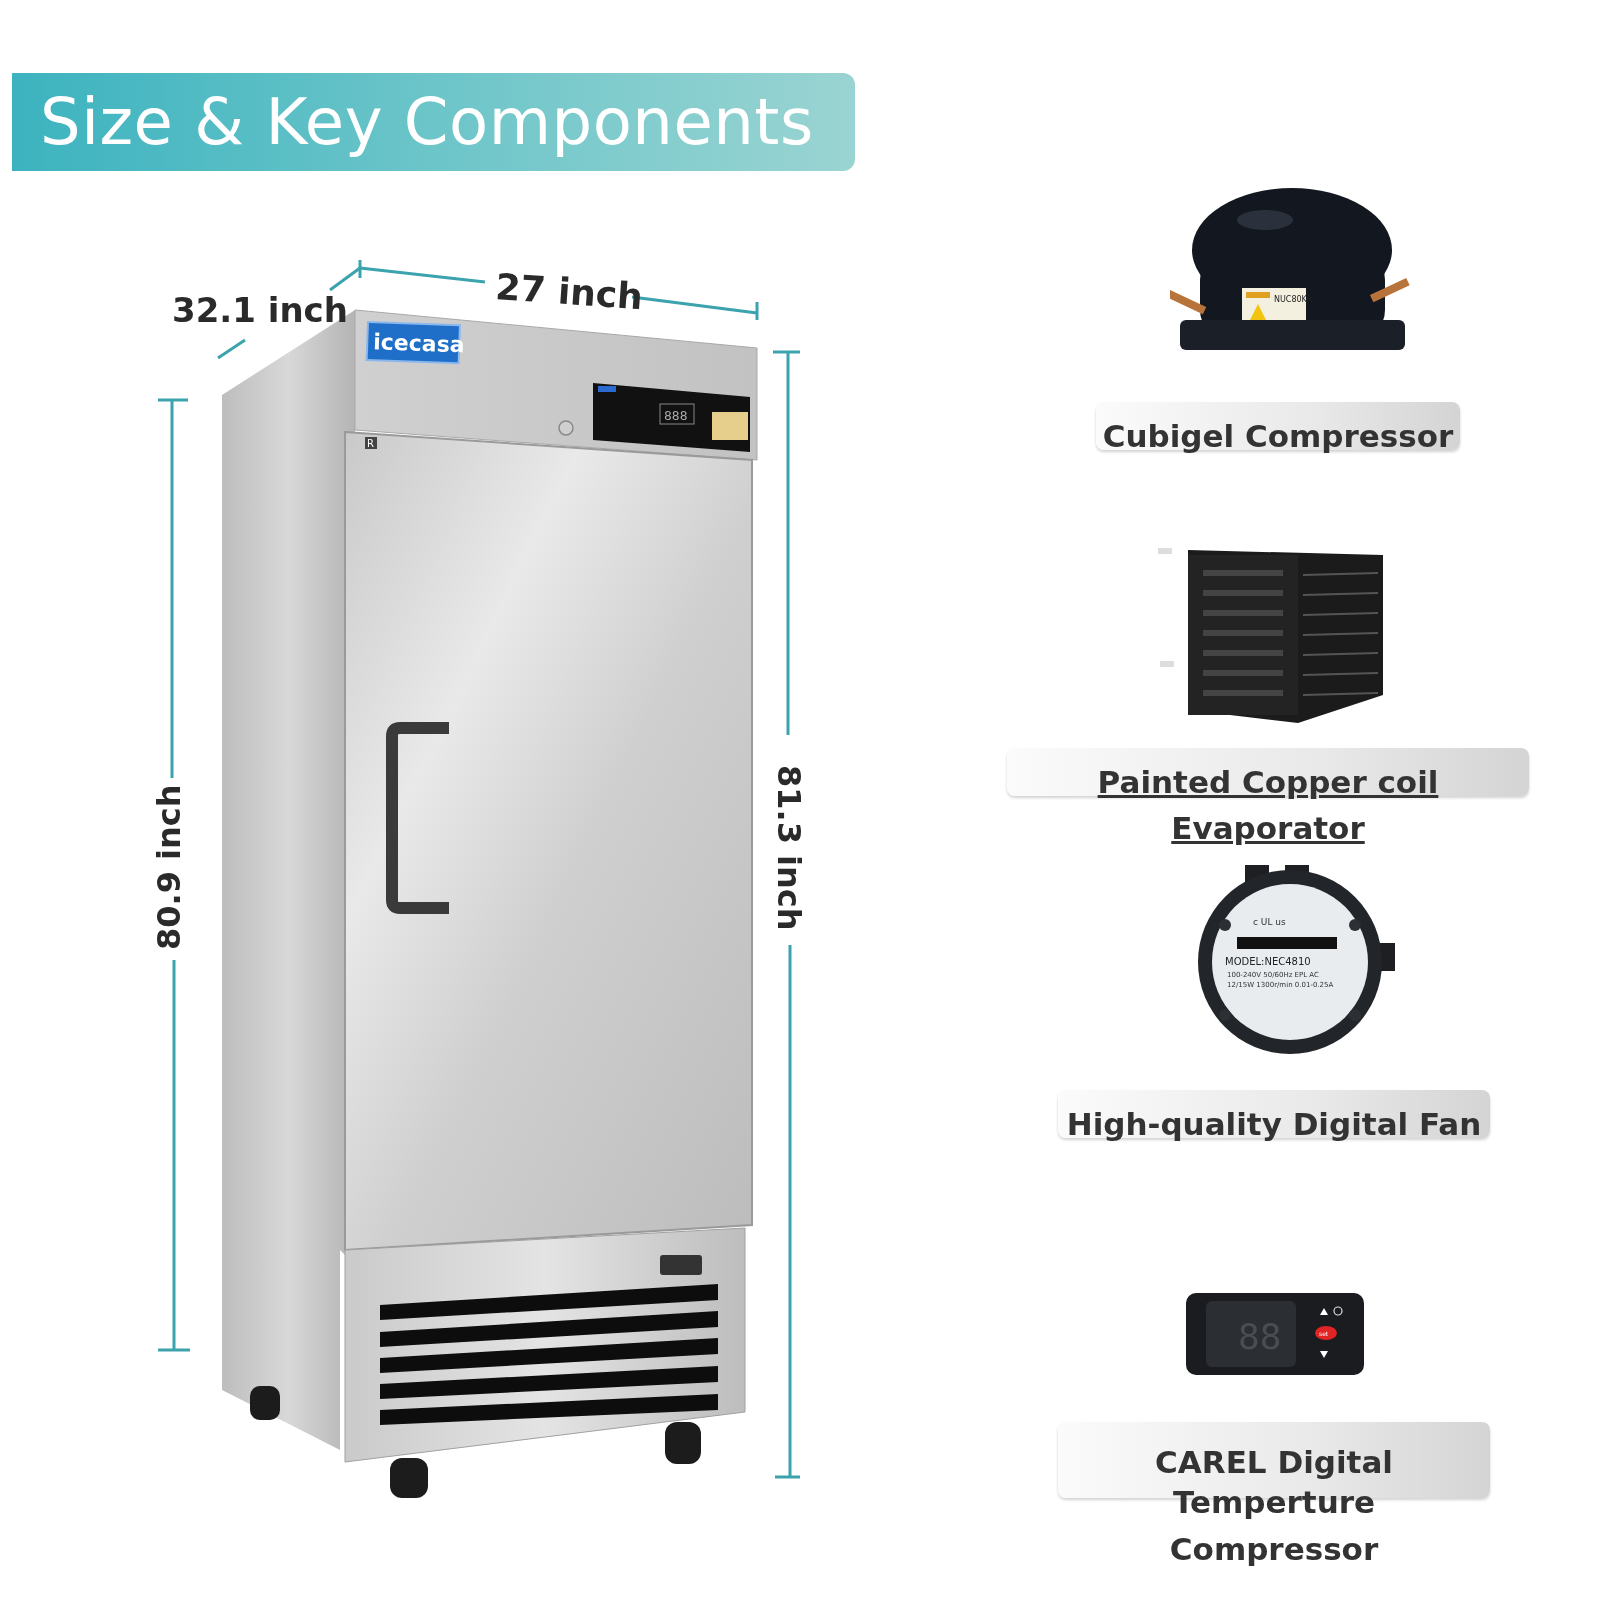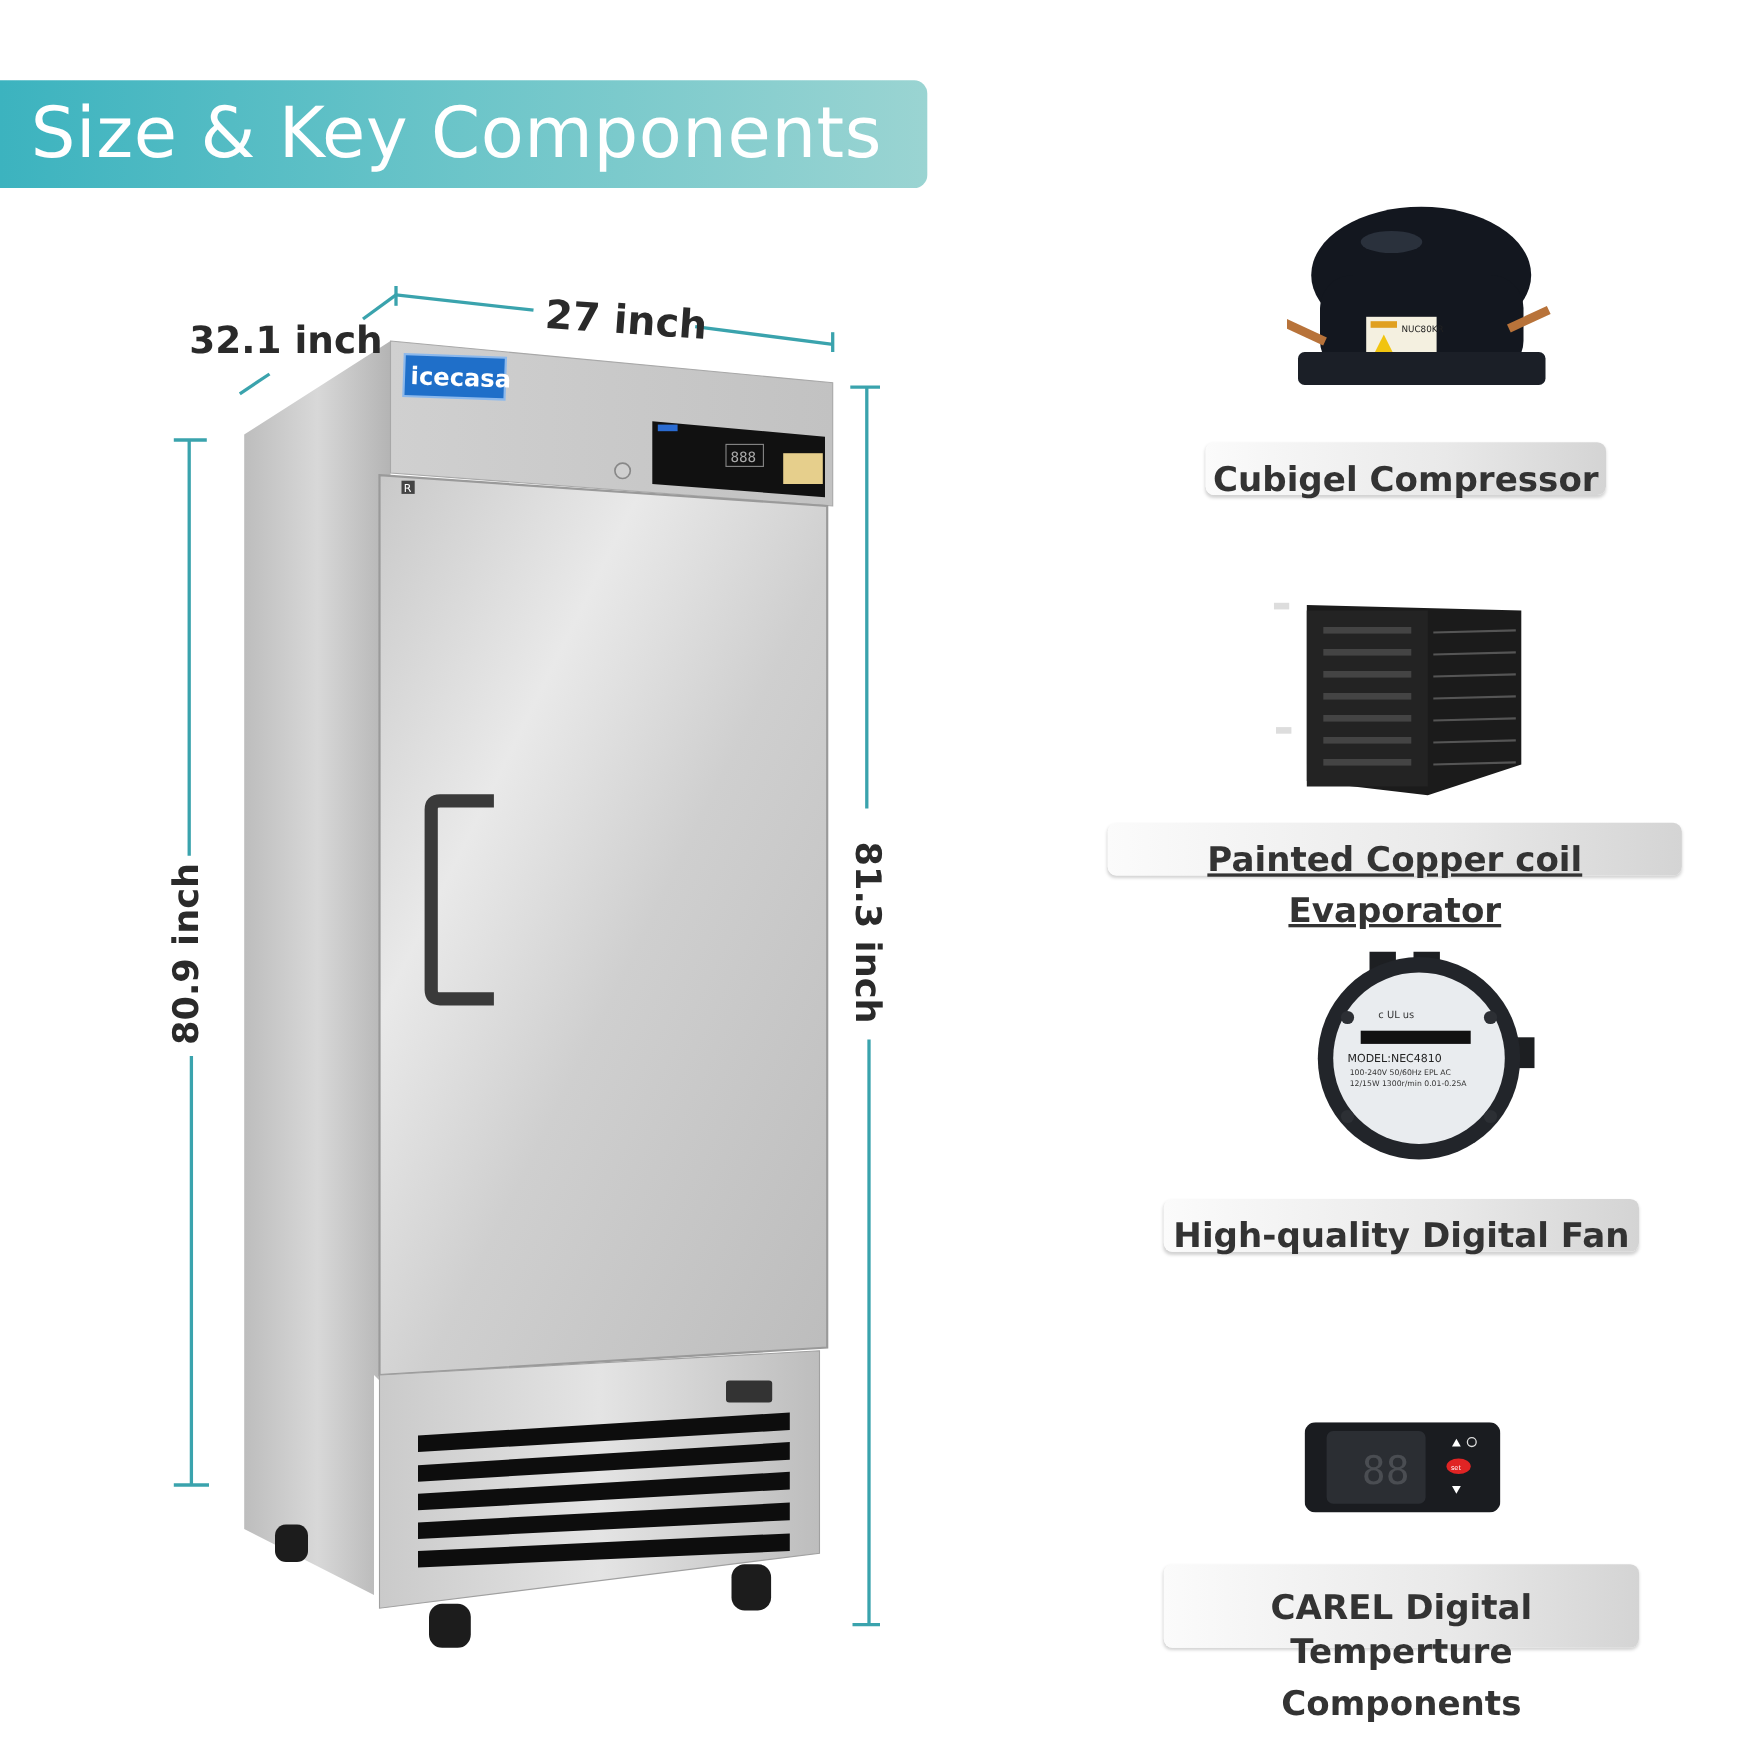--- a/index.html
+++ b/index.html
@@ -1,20 +1,20 @@
 <!DOCTYPE html>
 <html><head>
 <meta charset="utf-8">
 <style>
   html, body { margin:0; padding:0; background:#ffffff; }
   body { width:1600px; height:1600px; position:relative; overflow:hidden;
          font-family:"DejaVu Sans", "Liberation Sans", sans-serif; }
 
   
-  .banner { position:absolute; left:0; top:73px; width:843px; height:98px;
+  .banner { position:absolute; left:12px; top:73px; width:843px; height:98px;
             border-radius:0 12px 12px 0;
             background:linear-gradient(90deg,#3cb3bf 0%,#6cc5c9 50%,#9ad4d2 100%); }
   .banner-title { position:absolute; left:28px; top:8px; font-size:64px; font-weight:400;
                   color:#ffffff; letter-spacing:0.5px; line-height:82px; white-space:nowrap;
                   font-family:"DejaVu Sans", sans-serif; }
   .dim-label { position:absolute; color:#2a2a2a; font-weight:700; white-space:nowrap;
                font-family:"DejaVu Sans", sans-serif; }
 
   
   .fridge { position:absolute; left:0; top:0; width:800px; height:1600px; }
@@ -202,14 +202,14 @@
   <rect x="20" y="8" width="90" height="66" rx="6" fill="#2b2e33"></rect>
   <text x="52" y="56" font-size="36" fill="#4a4d52" font-family="DejaVu Sans Mono, monospace">88</text>
   <polygon points="134,22 142,22 138,15" fill="#fff"></polygon>
   <ellipse cx="140" cy="40" rx="11" ry="7" fill="#e02424"></ellipse>
   <text x="133" y="43" font-size="6" fill="#fff" font-family="DejaVu Sans, sans-serif">set</text>
   <polygon points="134,58 142,58 138,65" fill="#fff"></polygon>
   <circle cx="152" cy="18" r="4" fill="none" stroke="#ddd" stroke-width="1.2"></circle>
 </svg>
 <div class="pill" style="left:1058px; top:1422px; width:432px; height:76px;">
   <span style="line-height:40px; margin-top:20px;">CAREL Digital Temperture</span>
-  <span style="line-height:32px;">Components</span>
+  <span style="line-height:32px;">Compressor</span>
 </div>
 
 </body></html>

